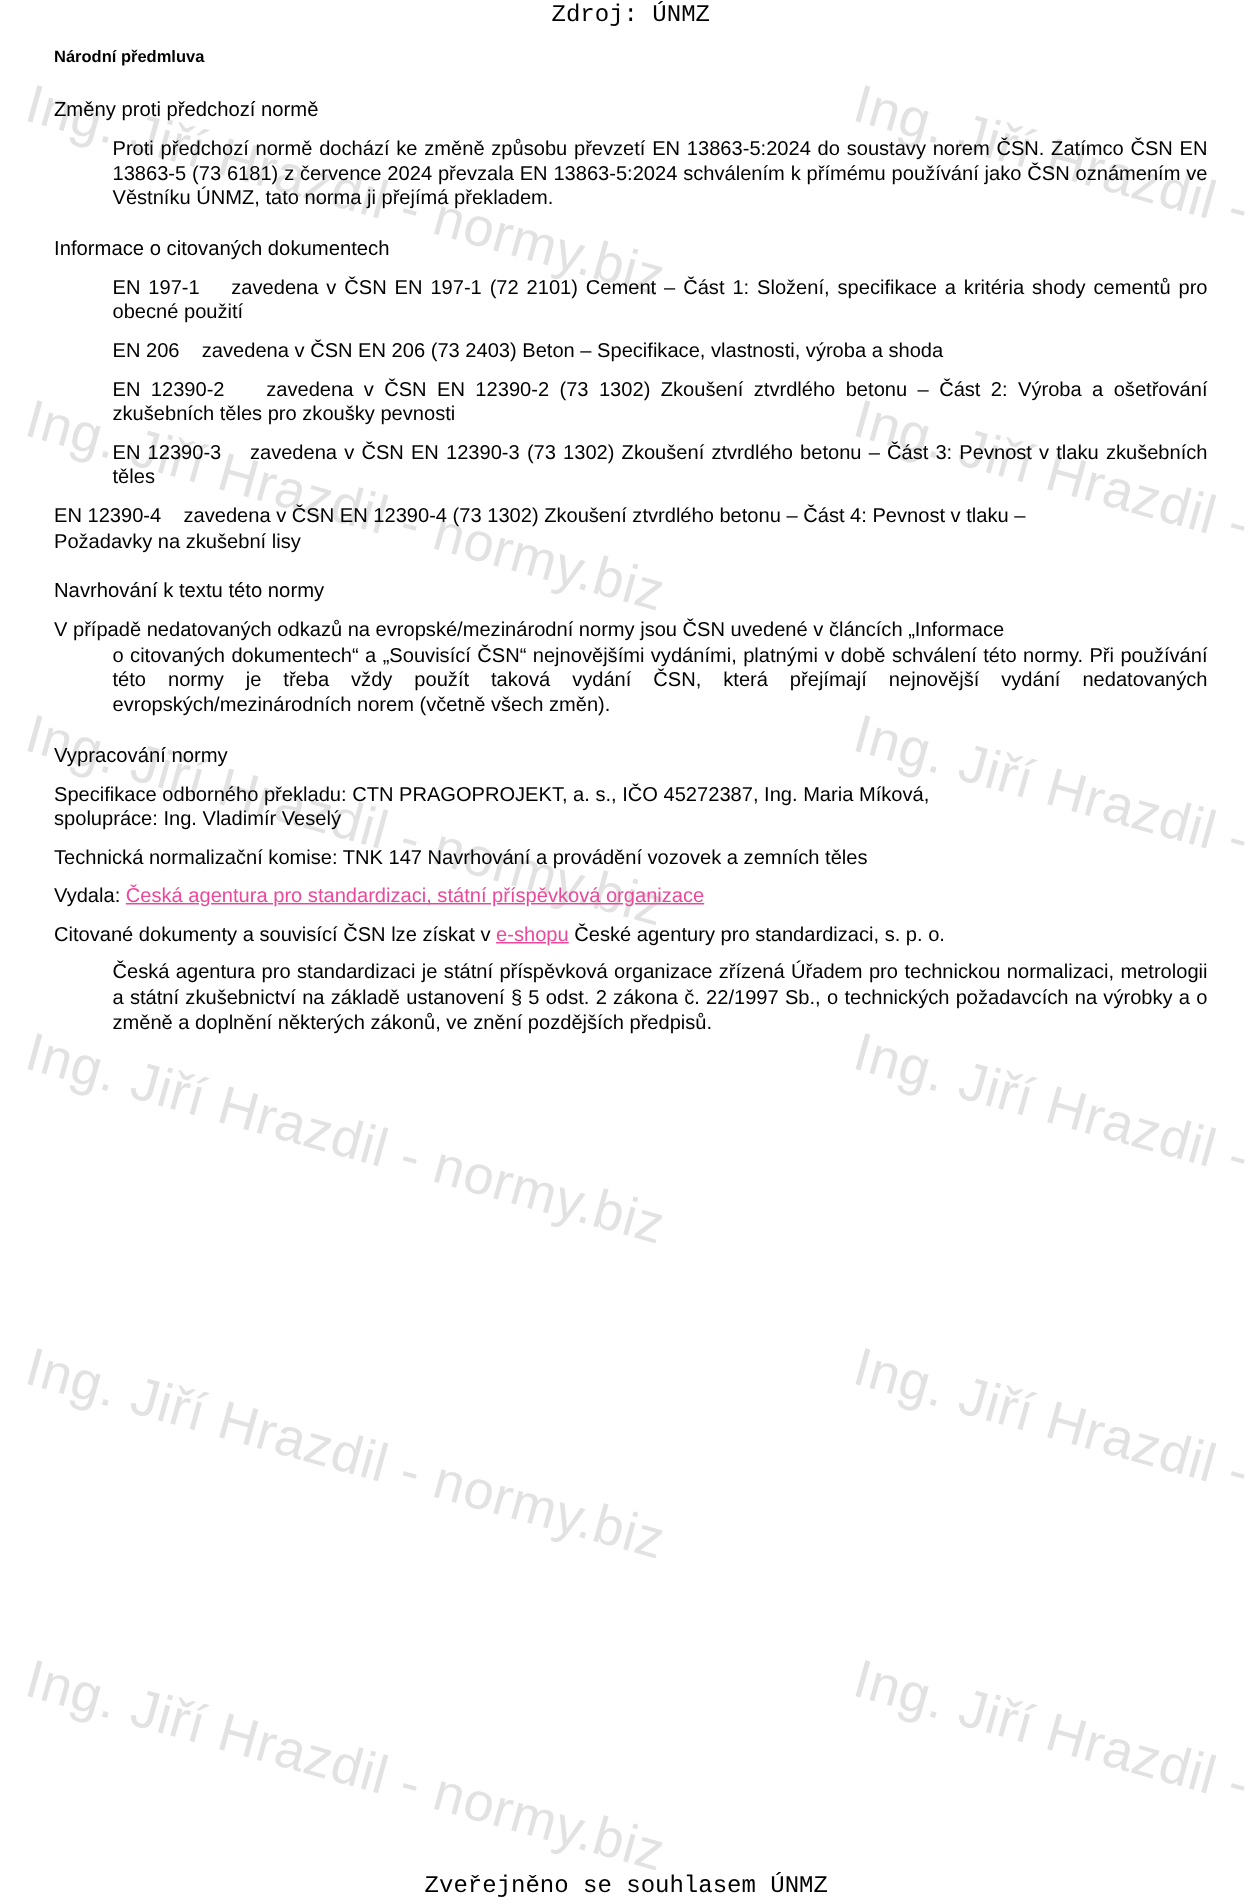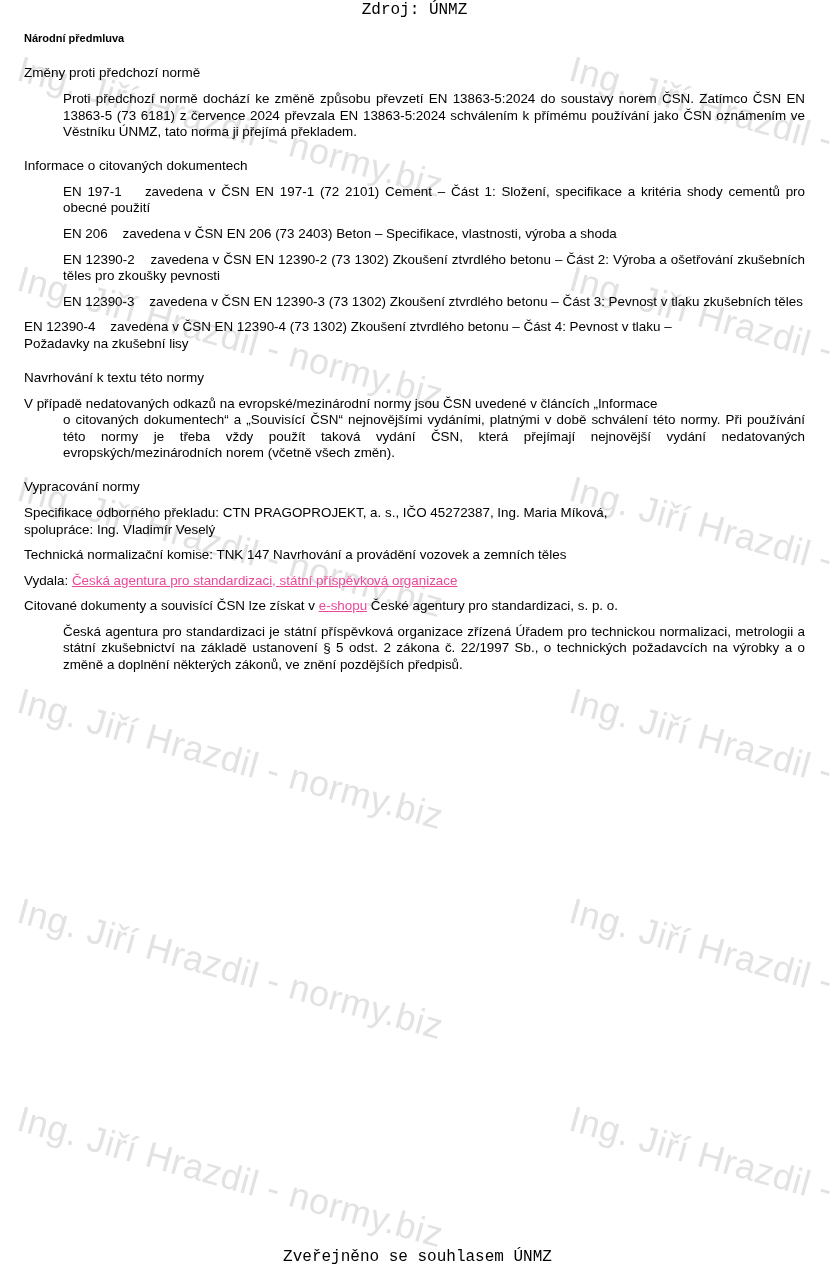--- a/index.html
+++ b/index.html
@@ -17,21 +17,21 @@
     position:absolute;z-index:0;
     font-family:"Liberation Sans",sans-serif;
     font-size:36px;
     color:#e2e2e2;
     white-space:nowrap;
     transform:rotate(15.5deg);
     transform-origin:0 0;
     letter-spacing:.5px;
     pointer-events:none;
   }
-  .content{position:relative;z-index:1;padding:2px 30px 0 24px;}
+  .content{position:relative;z-index:1;padding:2px 30px 0 36px;}
   .mono{
     font-family:"Liberation Mono","DejaVu Sans Mono",monospace;
     font-size:16px;line-height:17px;text-align:center;
   }
   .src{margin:0 0 10px 0;}
   h1{font-size:11px;line-height:19px;margin:0;font-weight:bold;}
   h2{font-size:13.5px;line-height:17px;margin:16px 0 10px 0;font-weight:normal;}
   p{margin:0 0 9px 0;line-height:16.6px;}
   .just{text-align:justify;margin-left:39px;}
   .line{display:block;}

